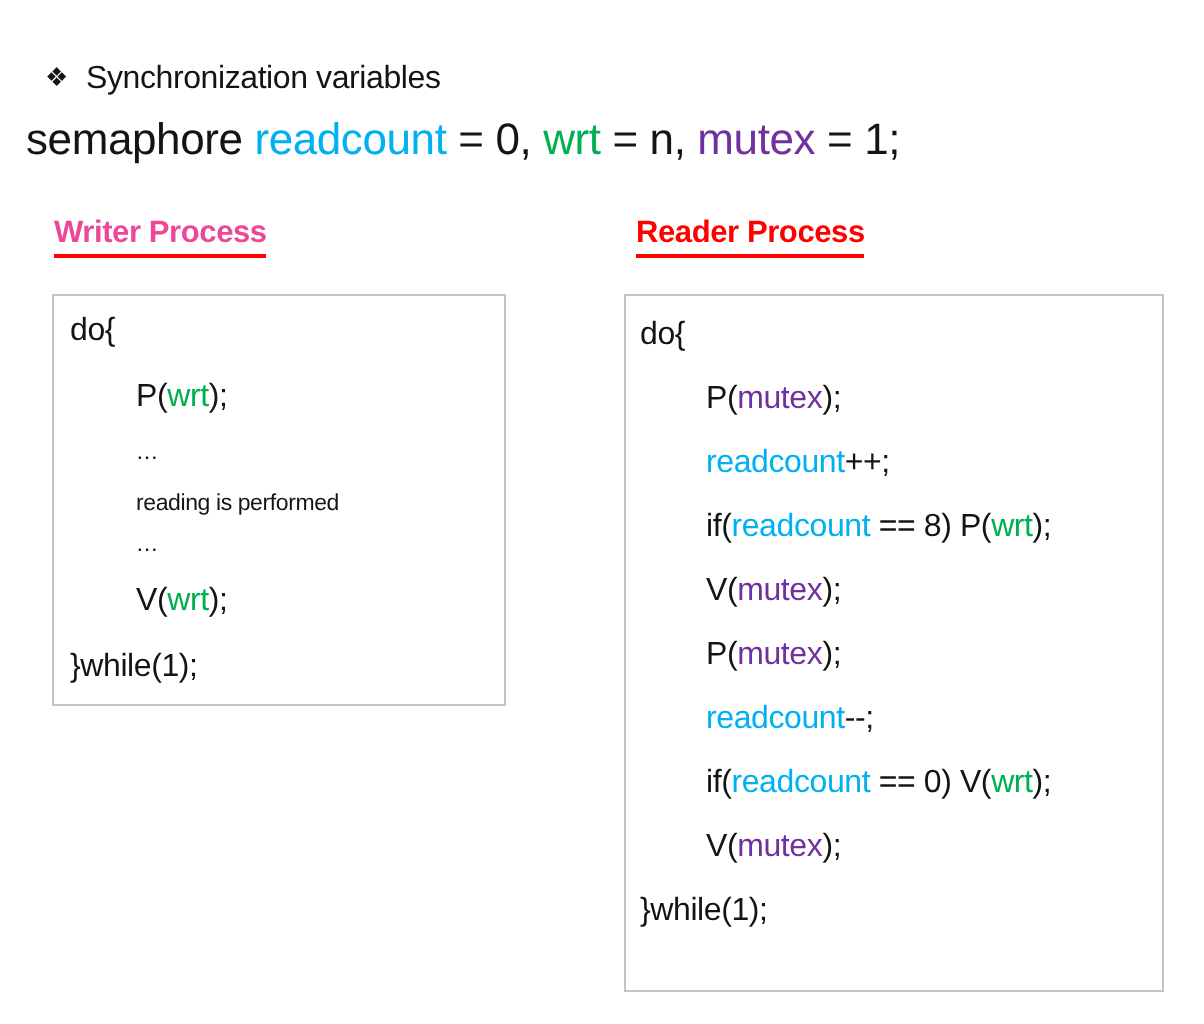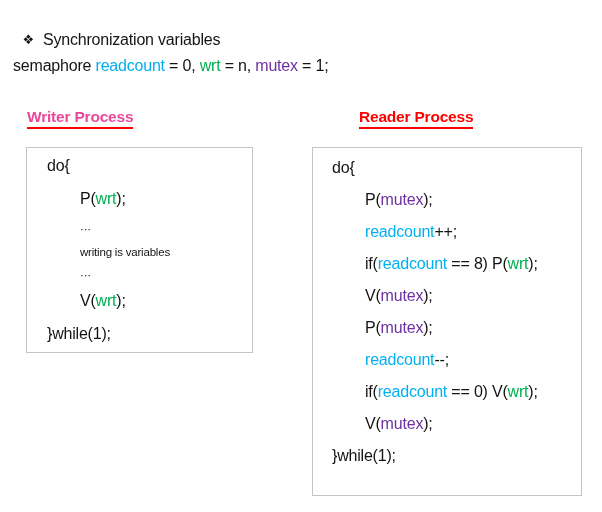--- a/index.html
+++ b/index.html
@@ -26,37 +26,37 @@
   .title .bullet {
     font-size: 13px;
     margin-right: 9px;
     position: relative;
     top: -1px;
   }
   .decl {
     position: absolute;
     left: 13px;
     top: 57px;
-    font-size: 16px;
+    font-size: 22px;
     letter-spacing: -0.2px;
     white-space: pre;
     text-align: center;
   }
   .heading {
     position: absolute;
     top: 108px;
     font-size: 15.5px;
     font-weight: 700;
     letter-spacing: -0.2px;
     padding-bottom: 1px;
     border-bottom: 2px solid;
     white-space: pre;
   }
   .writer-heading { left: 27px; }
-  .reader-heading { left: 318px; margin-left: 41px; }
+  .reader-heading { left: 318px; }
   .codebox {
     position: absolute;
     top: 147px;
     box-sizing: border-box;
     border: 1.5px solid;
     background: #ffffff;
   }
   .writer-box {
     left: 26px;
     width: 227px;
@@ -67,21 +67,21 @@
     left: 312px;
     width: 270px;
     height: 349px;
     padding: 11px 0 0 7px;
   }
   .code-line {
     font-size: 16px;
     line-height: 17px;
     letter-spacing: -0.2px;
     white-space: pre;
-    margin: 0 0 16px 12px;
+    margin: 0 0 16px 0;
   }
   .reader-box .code-line { margin-bottom: 15px; }
   .code-line.small {
     font-size: 11.5px;
     line-height: 12px;
     margin-bottom: 11px;
   }
   .reader-box .code-line.small { margin-bottom: 13px; }
   .code-line.indent { padding-left: 33px; }
 </style>
@@ -94,21 +94,21 @@
 
 <div class="decl" id="decl-line"><span style="color: rgb(20, 20, 20);">semaphore </span><span style="color: rgb(0, 176, 240);">readcount</span><span style="color: rgb(20, 20, 20);"> = 0, </span><span style="color: rgb(0, 176, 80);">wrt</span><span style="color: rgb(20, 20, 20);"> = n, </span><span style="color: rgb(112, 48, 160);">mutex</span><span style="color: rgb(20, 20, 20);"> = 1;</span></div>
 
 <div class="heading writer-heading" style="color: #ec4899; border-bottom-color: rgb(255, 0, 0);">Writer Process</div>
 <div class="heading reader-heading" style="color: rgb(255, 0, 0); border-bottom-color: rgb(255, 0, 0);">Reader Process</div>
 
 <div class="codebox writer-box" id="writer-code" style="border-color: rgb(196, 196, 196);">
     <div class="code-line"><span style="color: rgb(20, 20, 20);">do{</span></div>
     <div class="code-line indent"><span style="color: rgb(20, 20, 20);">P(</span><span style="color: rgb(0, 176, 80);">wrt</span><span style="color: rgb(20, 20, 20);">);</span></div>
     <div class="code-line small indent"><span style="color: rgb(20, 20, 20);">···</span></div>
-    <div class="code-line small indent"><span style="color: rgb(20, 20, 20);">writing is variables</span></div>
+    <div class="code-line small indent"><span style="color: rgb(20, 20, 20);">reading is performed</span></div>
     <div class="code-line small indent"><span style="color: rgb(20, 20, 20);">···</span></div>
     <div class="code-line indent"><span style="color: rgb(20, 20, 20);">V(</span><span style="color: rgb(0, 176, 80);">wrt</span><span style="color: rgb(20, 20, 20);">);</span></div>
     <div class="code-line"><span style="color: rgb(20, 20, 20);">}while(1);</span></div>
   </div>
 <div class="codebox reader-box" id="reader-code" style="border-color: rgb(196, 196, 196);">
     <div class="code-line"><span style="color: rgb(20, 20, 20);">do{</span></div>
     <div class="code-line indent"><span style="color: rgb(20, 20, 20);">P(</span><span style="color: rgb(112, 48, 160);">mutex</span><span style="color: rgb(20, 20, 20);">);</span></div>
     <div class="code-line indent"><span style="color: rgb(0, 176, 240);">readcount</span><span style="color: rgb(20, 20, 20);">++;</span></div>
     <div class="code-line indent"><span style="color: rgb(20, 20, 20);">if(</span><span style="color: rgb(0, 176, 240);">readcount</span><span style="color: rgb(20, 20, 20);"> == 8) P(</span><span style="color: rgb(0, 176, 80);">wrt</span><span style="color: rgb(20, 20, 20);">);</span></div>
     <div class="code-line indent"><span style="color: rgb(20, 20, 20);">V(</span><span style="color: rgb(112, 48, 160);">mutex</span><span style="color: rgb(20, 20, 20);">);</span></div>

